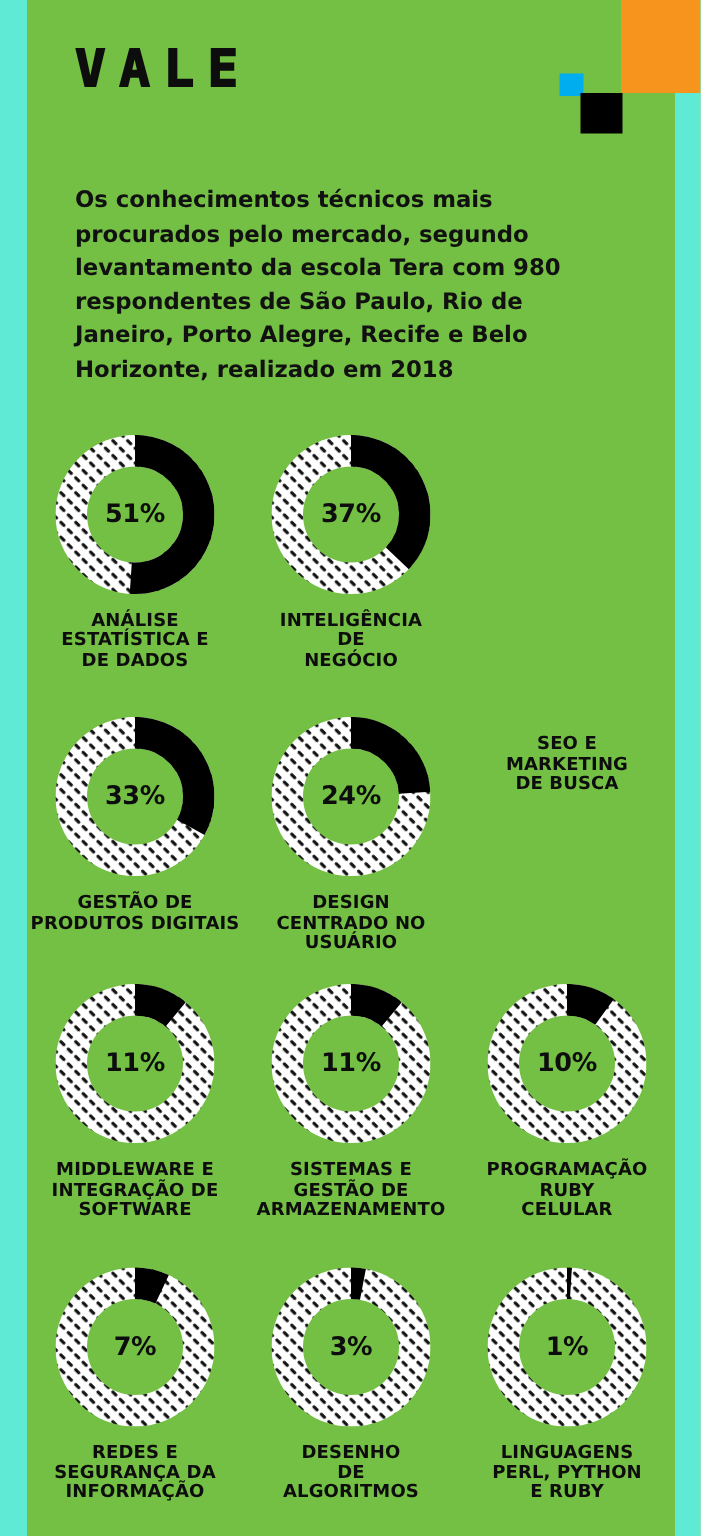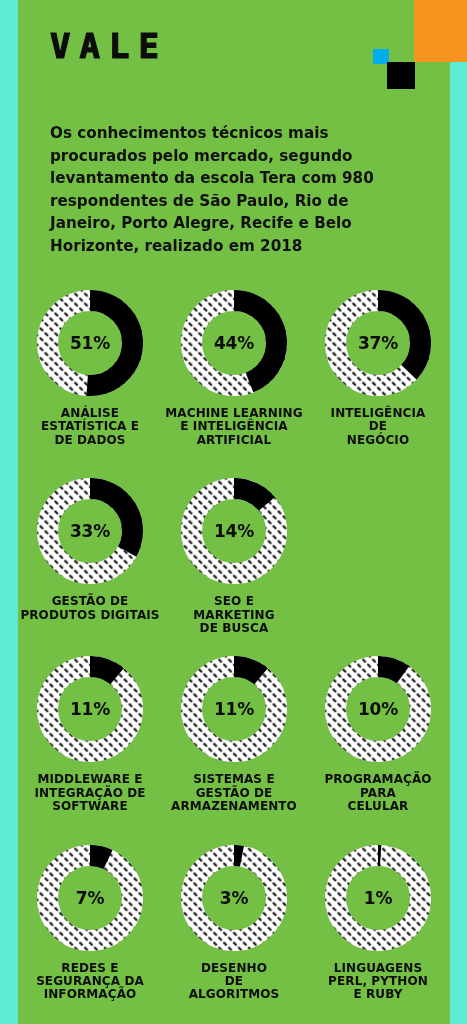--- a/index.html
+++ b/index.html
@@ -115,34 +115,20 @@
           <div class="label">
             <div>ANÁLISE</div>
             <div>ESTATÍSTICA E</div>
             <div>DE DADOS</div>
           </div>
         </div>
         <div class="cell">
           <div class="donut-wrap">
             <svg viewBox="0 0 106 106">
               <circle cx="53" cy="53" r="42.5" fill="none" stroke="url(#dashPattern)" stroke-width="21"></circle>
-              <circle cx="53" cy="53" r="42.5" fill="none" stroke="#000000" stroke-width="21" stroke-dasharray="117.49556524425826 149.53981031087415" transform="rotate(-90 53 53)"></circle>
-            </svg>
-            <div class="pct">44%</div>
-          </div>
-          <div class="label">
-            <div>MACHINE LEARNING</div>
-            <div>E INTELIGÊNCIA</div>
-            <div>ARTIFICIAL</div>
-          </div>
-        </div>
-        <div class="cell">
-          <div class="donut-wrap">
-            <svg viewBox="0 0 106 106">
-              <circle cx="53" cy="53" r="42.5" fill="none" stroke="url(#dashPattern)" stroke-width="21"></circle>
               <circle cx="53" cy="53" r="42.5" fill="none" stroke="#000000" stroke-width="21" stroke-dasharray="98.80308895539899 168.2322865997334" transform="rotate(-90 53 53)"></circle>
             </svg>
             <div class="pct">37%</div>
           </div>
           <div class="label">
             <div>INTELIGÊNCIA</div>
             <div>DE</div>
             <div>NEGÓCIO</div>
           </div>
         </div>
@@ -158,24 +144,31 @@
           </div>
           <div class="label">
             <div>GESTÃO DE</div>
             <div>PRODUTOS DIGITAIS</div>
           </div>
         </div>
         <div class="cell">
           <div class="donut-wrap">
             <svg viewBox="0 0 106 106">
               <circle cx="53" cy="53" r="42.5" fill="none" stroke="url(#dashPattern)" stroke-width="21"></circle>
-              <circle cx="53" cy="53" r="42.5" fill="none" stroke="#000000" stroke-width="21" stroke-dasharray="37.38495257771854 229.65042297741388" transform="rotate(-90 53 53)"></circle>
-            </svg>
-            <div class="pct">14%</div>
-          </div>
+              <circle cx="53" cy="53" r="42.5" fill="none" stroke="#000000" stroke-width="21" stroke-dasharray="64.08849013323177 202.94688542190065" transform="rotate(-90 53 53)"></circle>
+            </svg>
+            <div class="pct">24%</div>
+          </div>
+          <div class="label">
+            <div>DESIGN</div>
+            <div>CENTRADO NO</div>
+            <div>USUÁRIO</div>
+          </div>
+        </div>
+        <div class="cell">
           <div class="label">
             <div>SEO E</div>
             <div>MARKETING</div>
             <div>DE BUSCA</div>
           </div>
         </div>
       </div>
       <div class="row row-3" style="margin-top: 21px; align-items: flex-end;">
         <div class="cell">
           <div class="donut-wrap">
@@ -208,21 +201,21 @@
         <div class="cell">
           <div class="donut-wrap">
             <svg viewBox="0 0 106 106">
               <circle cx="53" cy="53" r="42.5" fill="none" stroke="url(#dashPattern)" stroke-width="21"></circle>
               <circle cx="53" cy="53" r="42.5" fill="none" stroke="#000000" stroke-width="21" stroke-dasharray="26.703537555513243 240.33183799961918" transform="rotate(-90 53 53)"></circle>
             </svg>
             <div class="pct">10%</div>
           </div>
           <div class="label">
             <div>PROGRAMAÇÃO</div>
-            <div>PARA</div>
+            <div>RUBY</div>
             <div>CELULAR</div>
           </div>
         </div>
       </div>
       <div class="row row-4" style="margin-top: 31px;">
         <div class="cell">
           <div class="donut-wrap">
             <svg viewBox="0 0 106 106">
               <circle cx="53" cy="53" r="42.5" fill="none" stroke="url(#dashPattern)" stroke-width="21"></circle>
               <circle cx="53" cy="53" r="42.5" fill="none" stroke="#000000" stroke-width="21" stroke-dasharray="18.69247628885927 248.34289926627315" transform="rotate(-90 53 53)"></circle>

